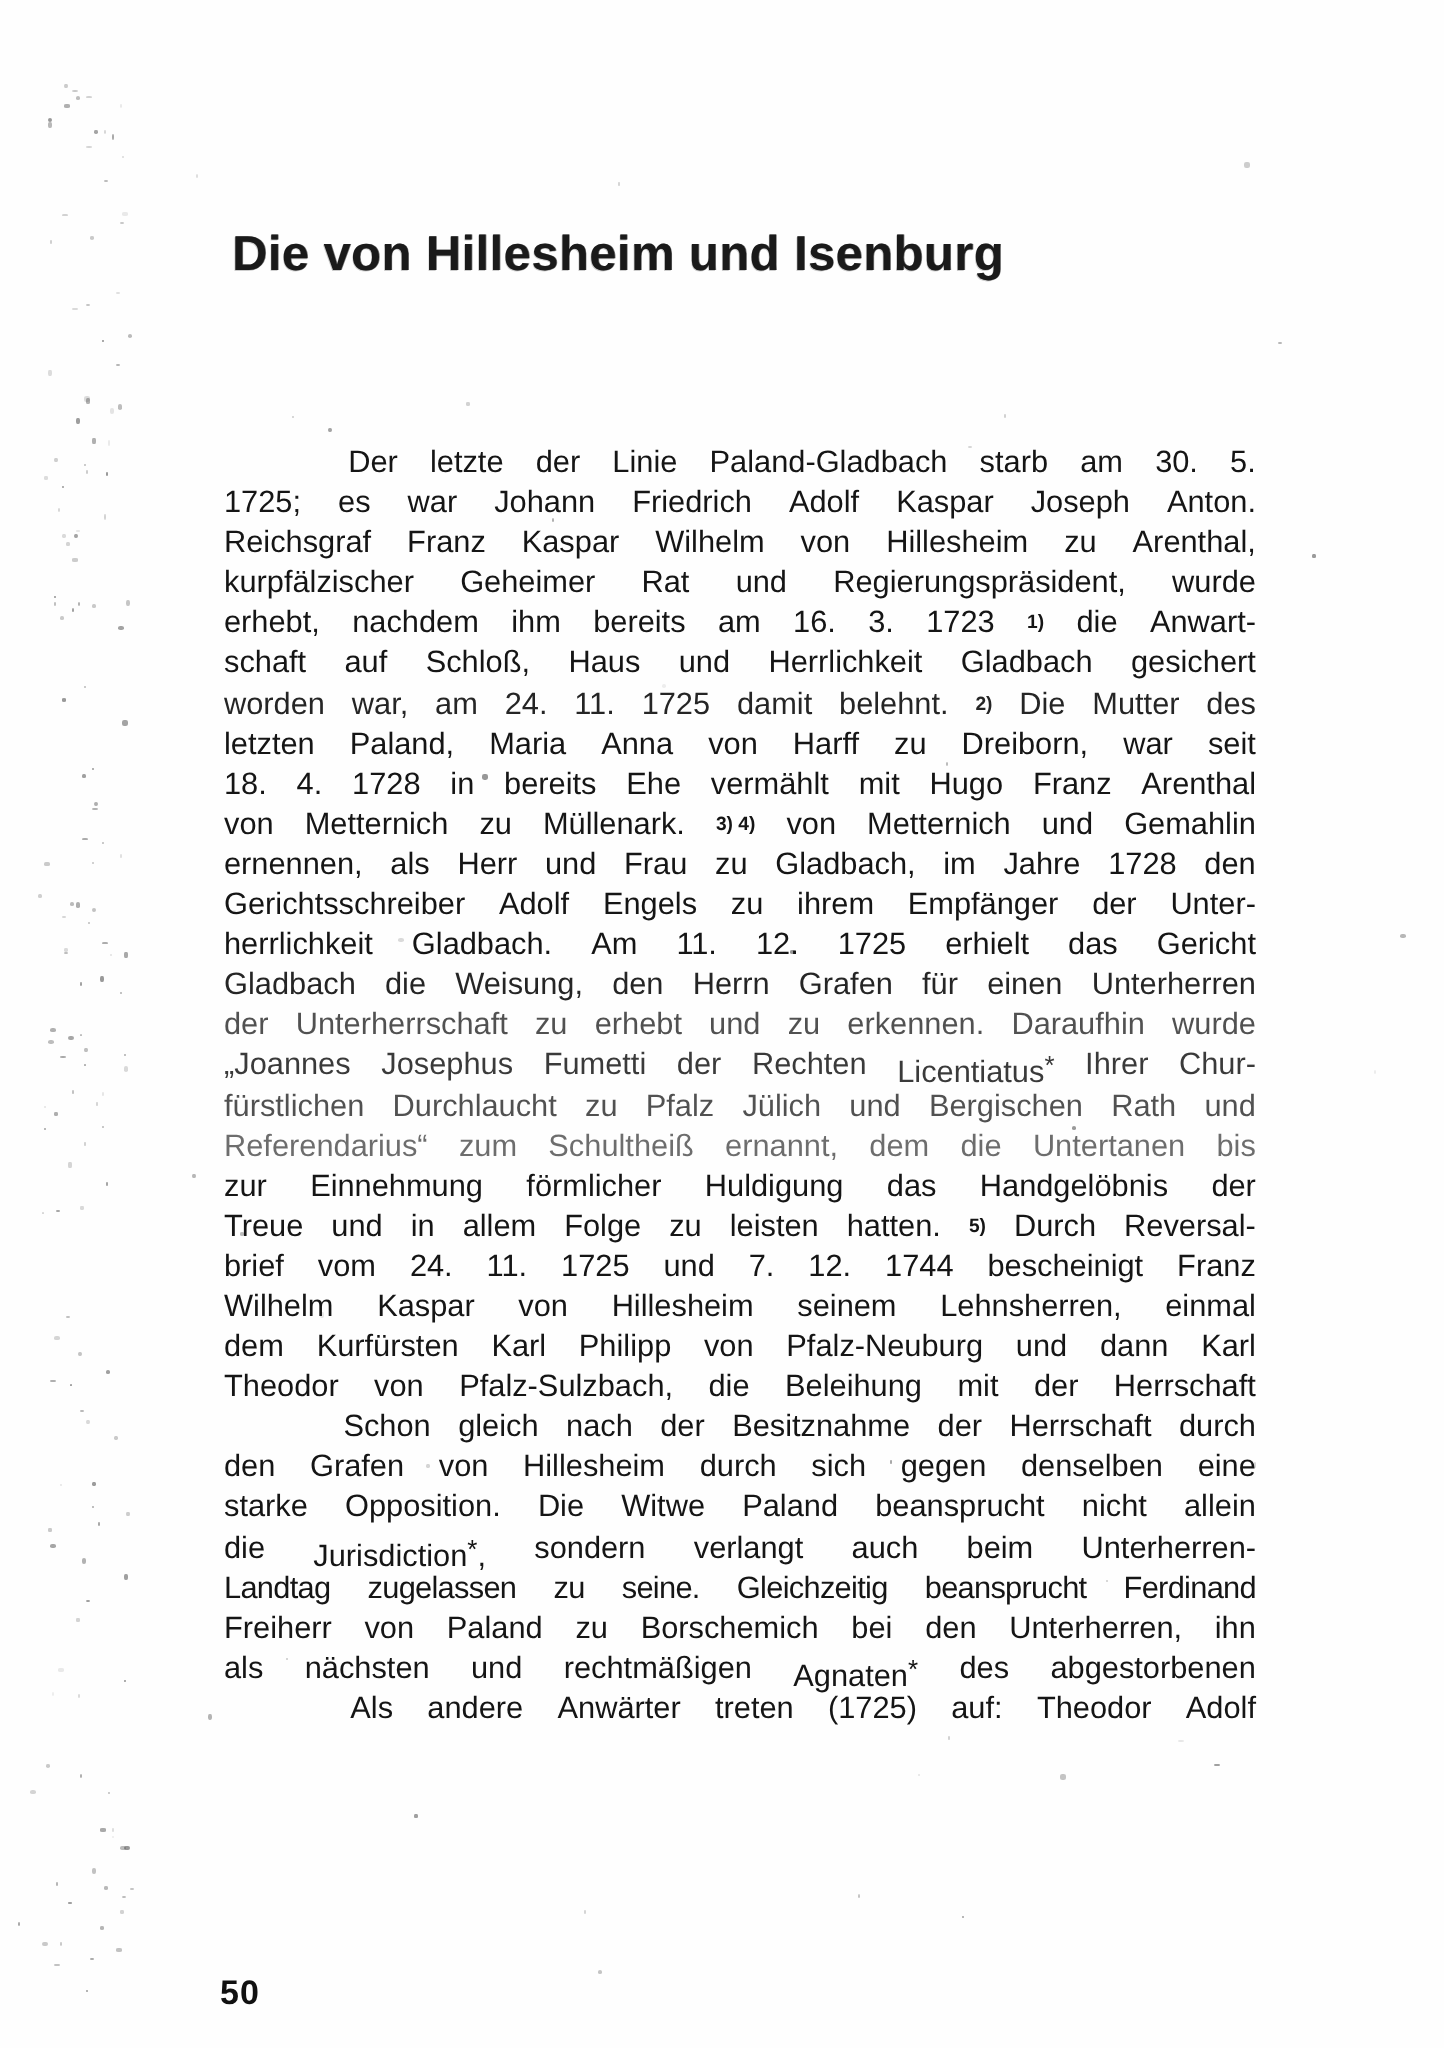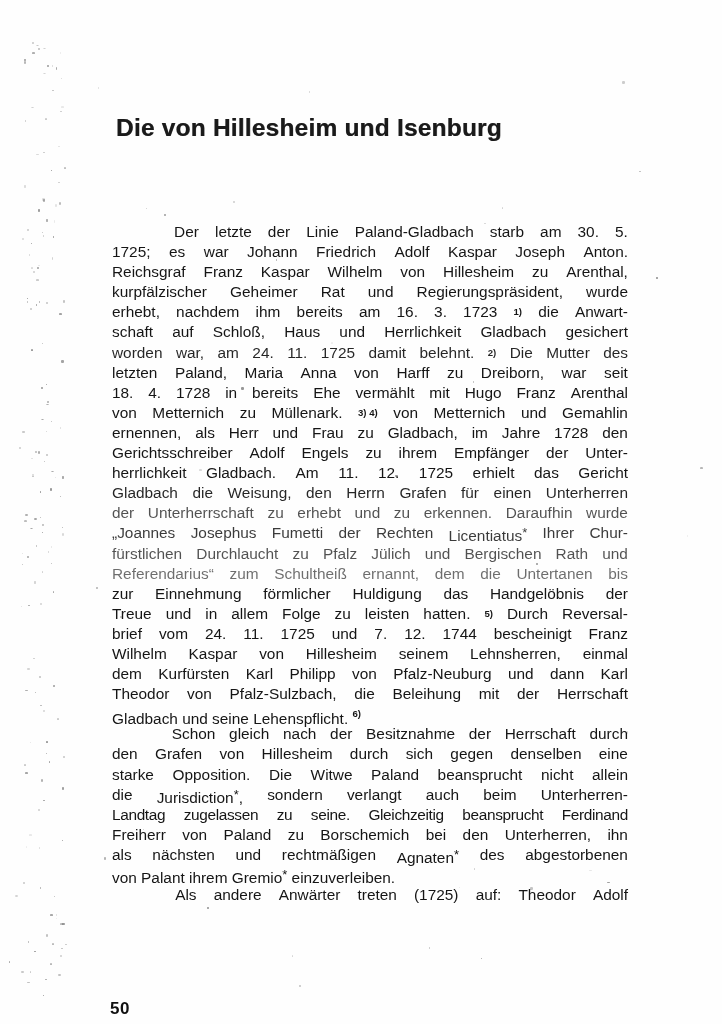--- a/index.html
+++ b/index.html
@@ -91,21 +91,20 @@
 
   
   .folio {
     position: absolute;
     left: 110px;
     top: 987px;
     font-size: 17px;
     font-weight: bold;
     letter-spacing: 0.5px;
     color: #111;
-    margin-top: 12px;
   }
 </style>
 </head>
 <body>
 
 <div id="page">
 
   <div id="speckle-layer">
       <div class="speckle" style="left: 395px; top: 475.3px; width: 2.8px; height: 1.6px; opacity: 0.64;"></div>
       <div class="speckle" style="left: 40.2px; top: 886.5px; width: 1.3px; height: 2.7px; opacity: 0.52;"></div>
@@ -563,21 +562,20 @@
       <div class="line f0 just">
         <span>Theodor</span>
         <span>von</span>
         <span>Pfalz-Sulzbach,</span>
         <span>die</span>
         <span>Beleihung</span>
         <span>mit</span>
         <span>der</span>
         <span>Herrschaft</span>
       </div>
-      <div class="line f0 last"><span>Gladbach und seine Lehenspflicht. <sup class="fn">6)</sup></span></div>
       <div class="line f0 just">
         <span style="width:46px"></span>
         <span>Schon</span>
         <span>gleich</span>
         <span>nach</span>
         <span>der</span>
         <span>Besitznahme</span>
         <span>der</span>
         <span>Herrschaft</span>
         <span>durch</span>
@@ -634,21 +632,20 @@
       </div>
       <div class="line f0 just">
         <span>als</span>
         <span>nächsten</span>
         <span>und</span>
         <span>rechtmäßigen</span>
         <span>Agnaten<sup class="star">*</sup></span>
         <span>des</span>
         <span>abgestorbenen</span>
       </div>
-      <div class="line f0 last"><span>von Palant ihrem Gremio<sup class="star">*</sup> einzuverleiben.</span></div>
       <div class="line f0 just">
         <span style="width:46px"></span>
         <span>Als</span>
         <span>andere</span>
         <span>Anwärter</span>
         <span>treten</span>
         <span>(1725)</span>
         <span>auf:</span>
         <span>Theodor</span>
         <span>Adolf</span>

